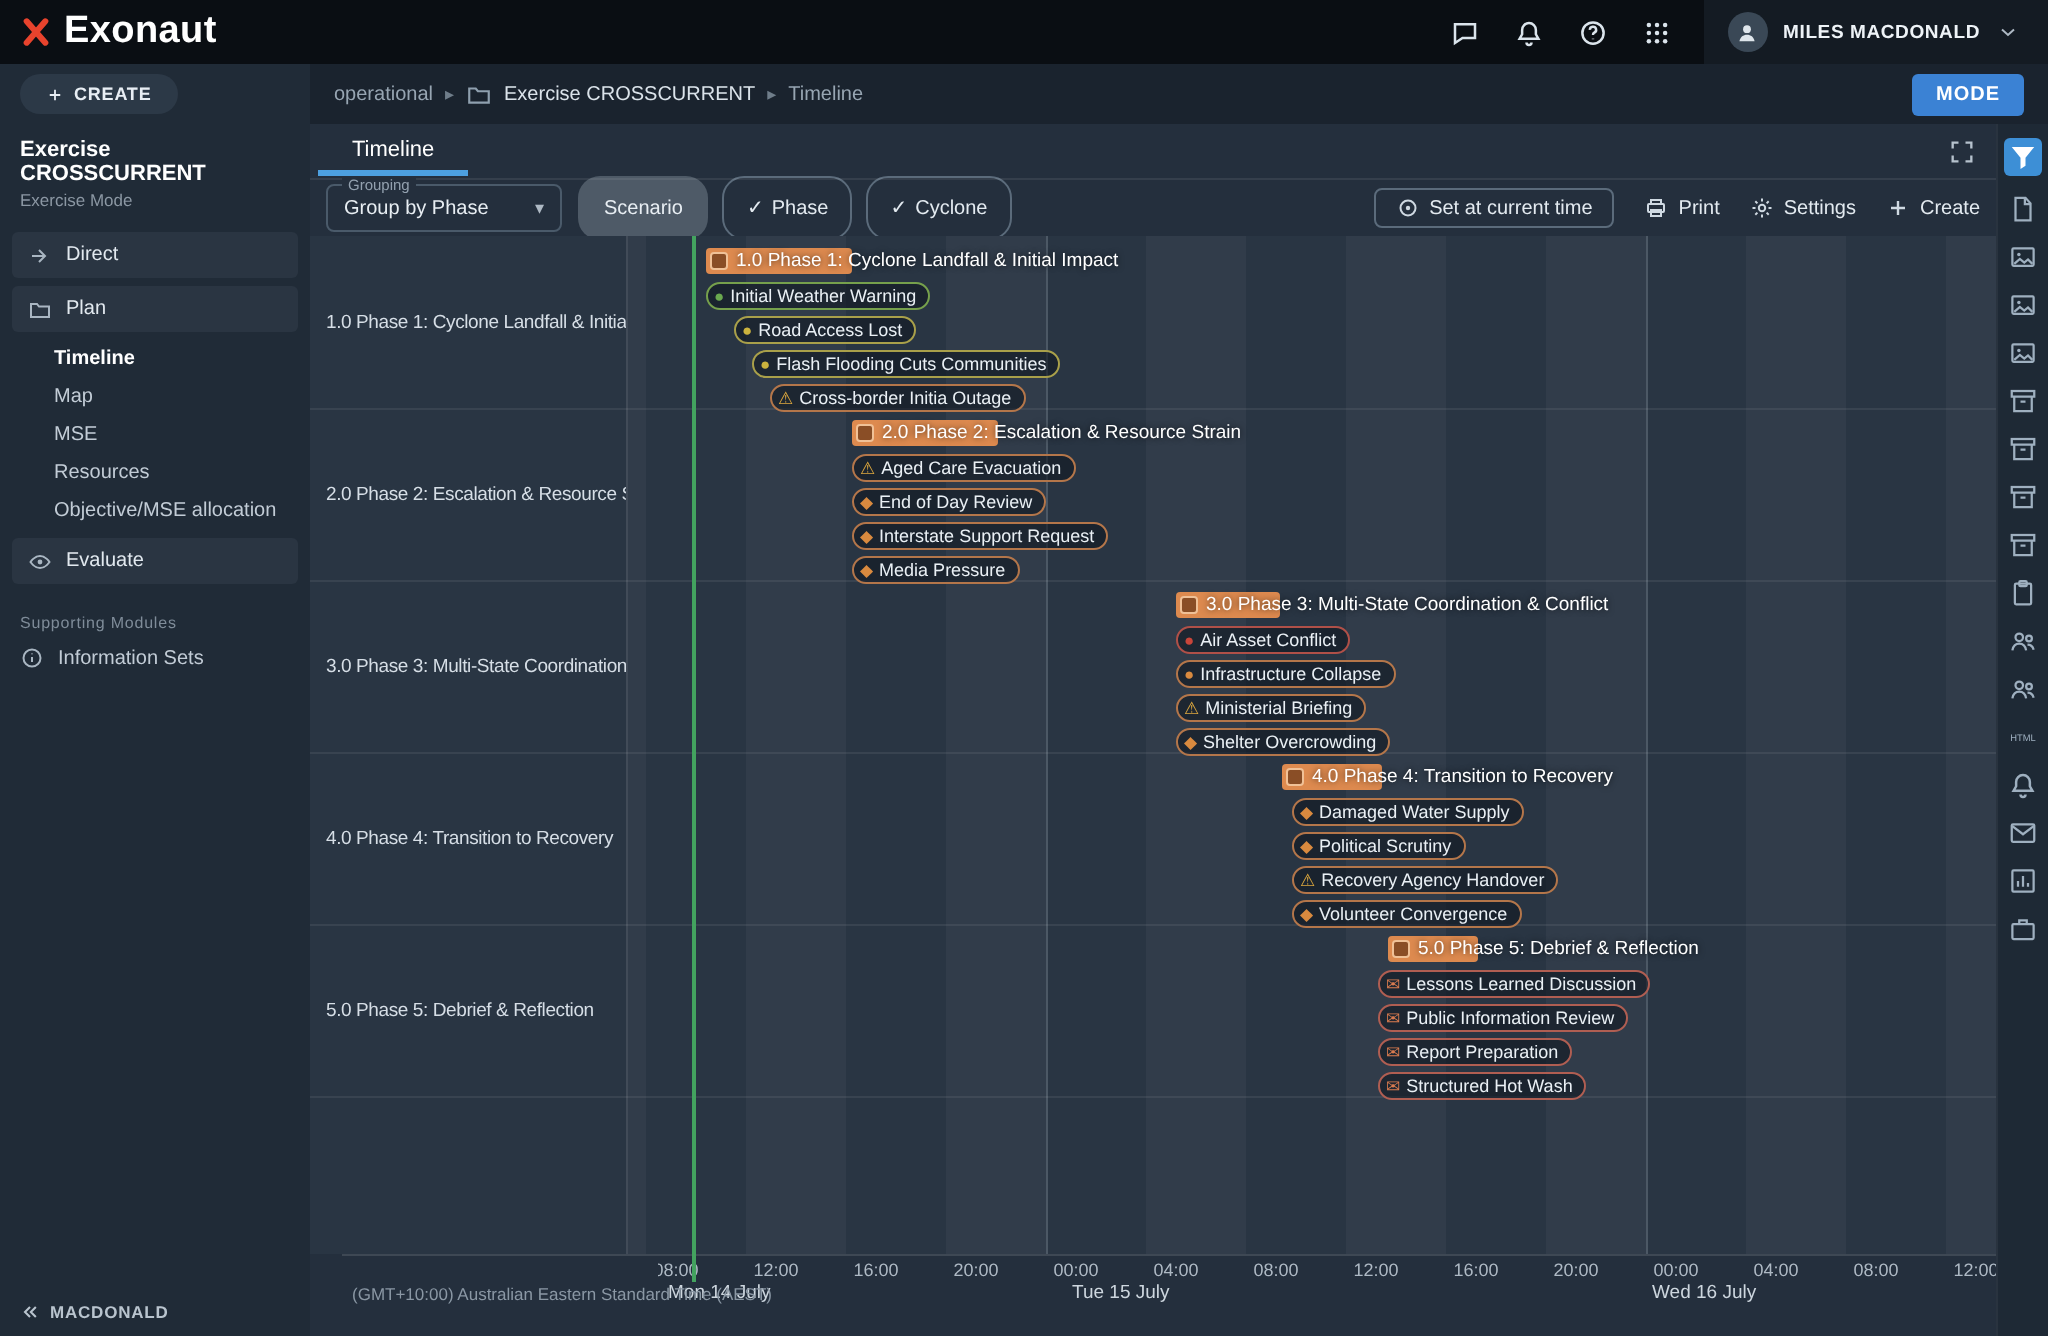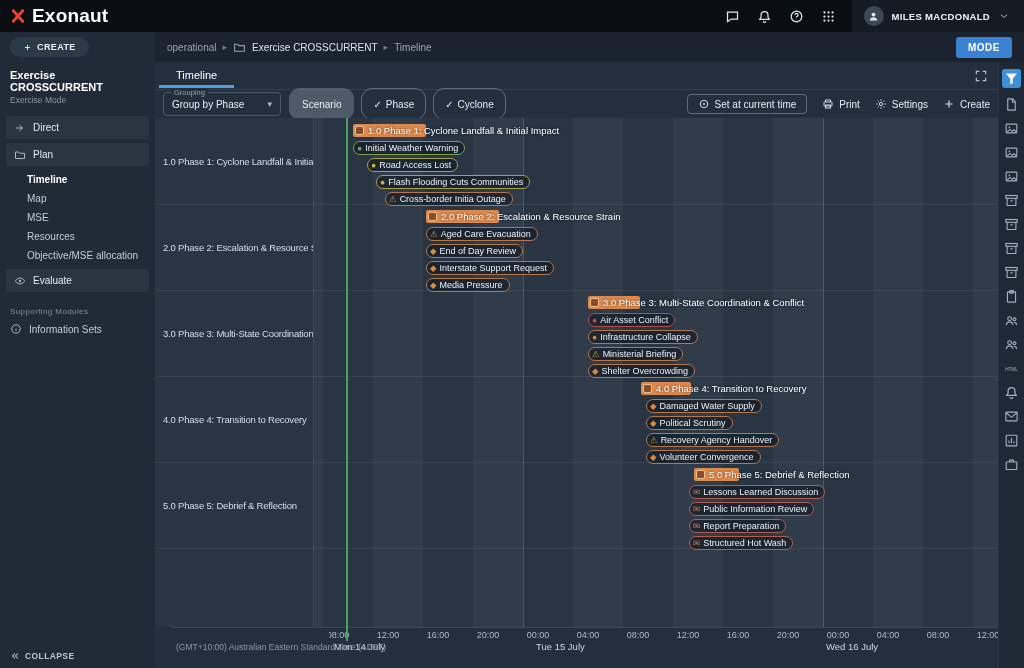--- a/index.html
+++ b/index.html
@@ -256,21 +256,21 @@
         <span>Information Sets</span>
       </div>
     </div>
   <div id="collapse-btn">
     <span class="ic js-ic">
         <svg viewBox="0 0 24 24" fill="none" stroke="currentColor" stroke-width="2.5">
           <path d="M12 6l-6 6 6 6"></path>
           <path d="M19 6l-6 6 6 6"></path>
         </svg>
       </span>
-    <span>COLLAPSE</span>
+    <span>MACDONALD</span>
   </div>
 </div>
 
 <div id="breadcrumb">
   <span>operational</span>
   <span class="crumb-caret">▸</span>
   <span class="ic crumb-folder js-ic">
       <svg viewBox="0 0 24 24" fill="none" stroke="currentColor" stroke-width="2">
         <path d="M3 6h6l2 2.5h10V19H3z"></path>
       </svg>

